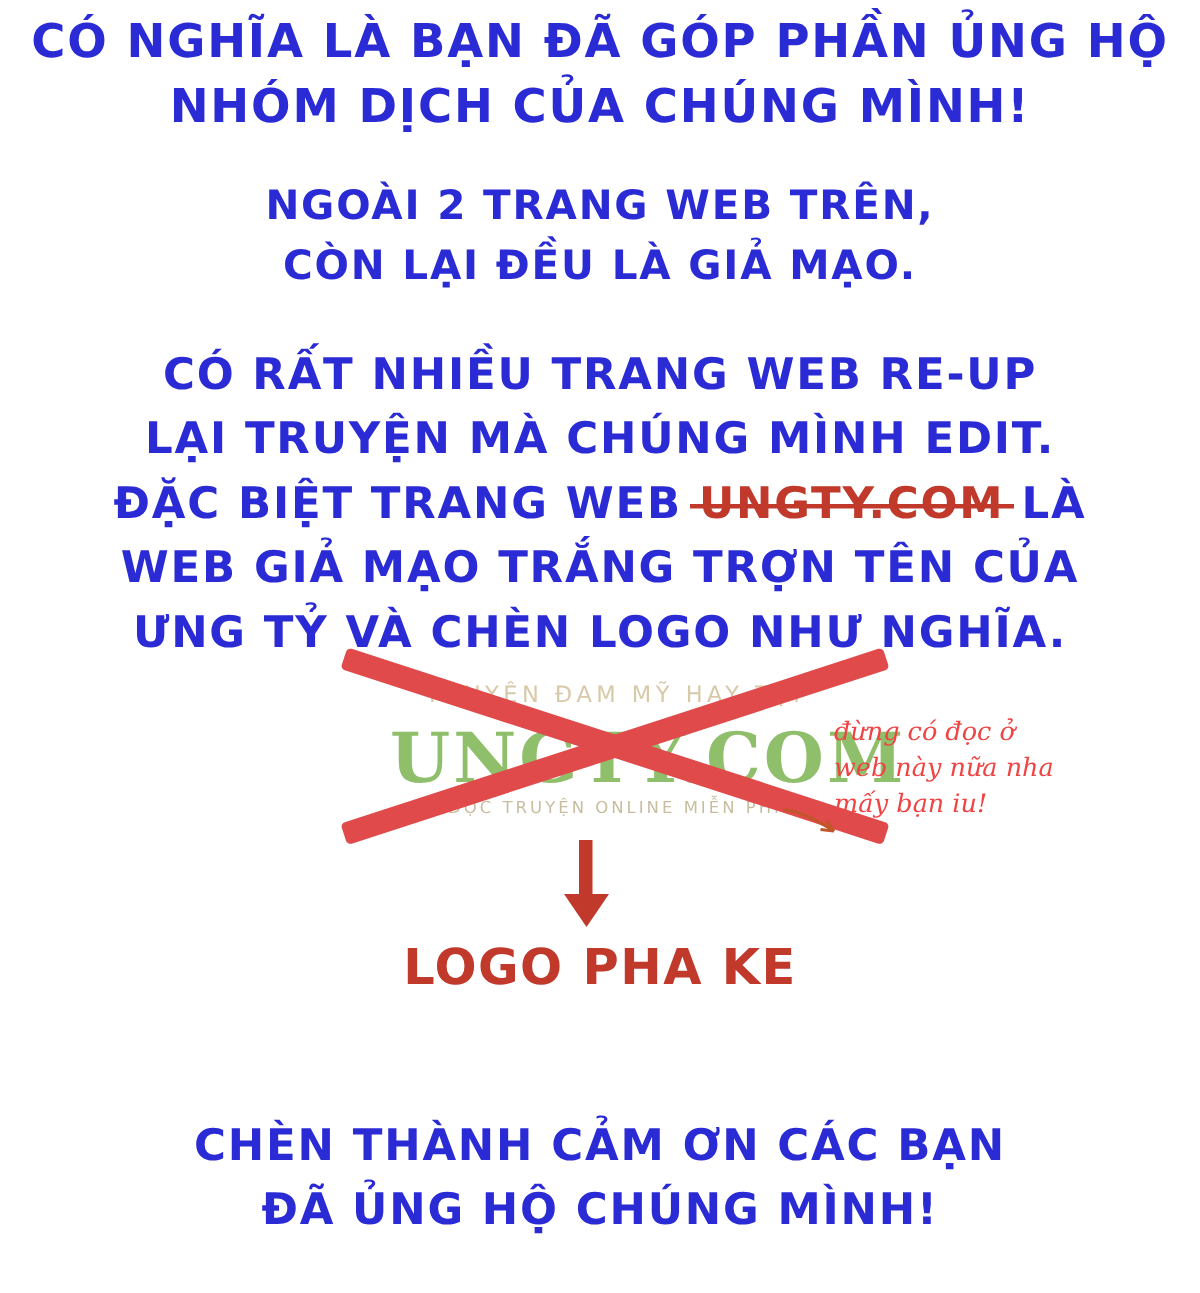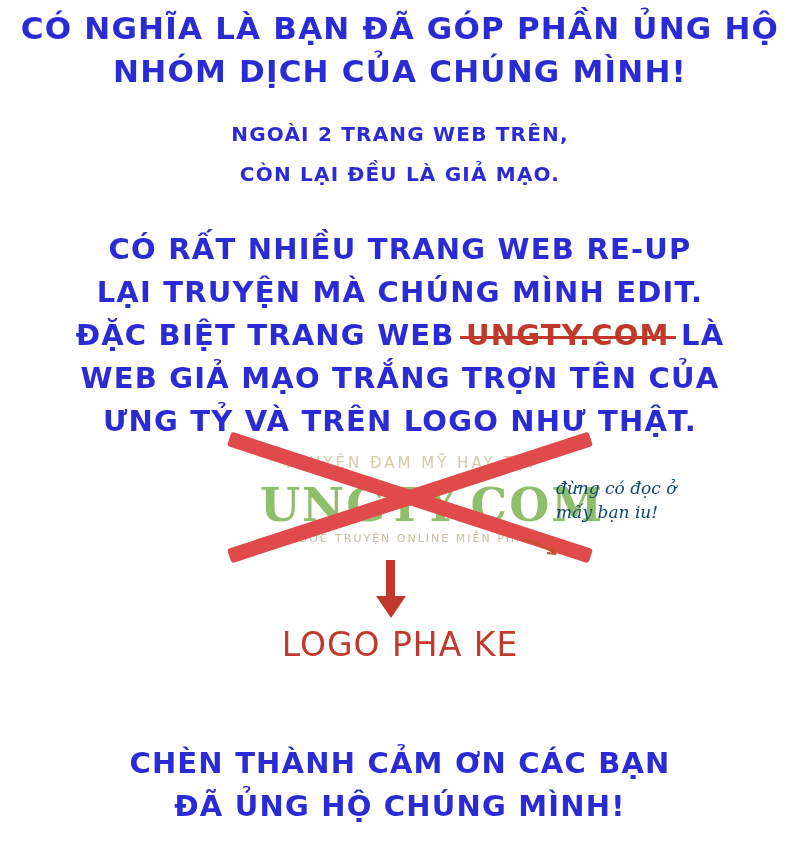--- a/index.html
+++ b/index.html
@@ -29,21 +29,21 @@
     width: 800px;
     text-align: center;
     color: #2b2bd6;
     font-family: "DejaVu Sans", sans-serif;
     font-weight: bold;
     letter-spacing: 1.2px;
     white-space: nowrap;
   }
 
   .b1 { font-size: 31px; }
-  .b2 { font-size: 20px; }
+  .b2 { font-size: 27px; }
   .b3 { font-size: 29px; }
 
   
   .strike-red {
     color: #c0392b;
     position: relative;
     display: inline-block;
   }
   .strike-red::after {
     content: "";
@@ -139,32 +139,32 @@
   }
 
   .logo-pha-ke {
     position: absolute;
     left: 0;
     top: 625px;
     width: 800px;
     text-align: center;
     color: #c0392b;
     font-family: "DejaVu Sans", sans-serif;
-    font-weight: normal;
+    font-weight: bold;
     font-size: 33px;
     letter-spacing: 1px;
   }
 
   
   .note {
     position: absolute;
     left: 556px;
     top: 476px;
     width: 180px;
-    color: #0c4a6e;
+    color: #ef4444;
     font-family: "DejaVu Serif", serif;
     font-style: italic;
     font-size: 17px;
     line-height: 24px;
   }
   .note-arrow {
     position: absolute;
     left: 520px;
     top: 536px;
     width: 40px;
@@ -181,37 +181,38 @@
 
   <div class="blue-line b2" style="top:122px;">NGOÀI 2 TRANG WEB TRÊN,</div>
   <div class="blue-line b2" style="top:162px;">CÒN LẠI ĐỀU LÀ GIẢ MẠO.</div>
 
   <div class="blue-line b3" style="top:232px;">CÓ RẤT NHIỀU TRANG WEB RE-UP</div>
   <div class="blue-line b3" style="top:275px;">LẠI TRUYỆN MÀ CHÚNG MÌNH EDIT.</div>
 
   <div class="blue-line b3" style="top:361px;">WEB GIẢ MẠO TRẮNG TRỢN TÊN CỦA</div>
 
   <div class="blue-line b3" style="top:318px;"><span>ĐẶC BIỆT TRANG WEB </span><span class="strike-red">UNGTY.COM</span><span> LÀ</span></div>
-  <div class="blue-line b3" style="top:404px;">ƯNG TỶ VÀ TRÊN LOGO NHƯ THẬT.</div>
+  <div class="blue-line b3" style="top:404px;">ƯNG TỶ VÀ CHÈN LOGO NHƯ NGHĨA.</div>
 
   <div class="logo-area">
     <div class="logo-top-text">TRUYỆN ĐAM MỸ HAY TẠI</div>
     <div class="logo-main-text">UNGTY.COM</div>
     <div class="logo-sub-text">ĐỌC TRUYỆN ONLINE MIỄN PHÍ</div>
   </div>
 
   <div class="x-stroke x1"></div>
   <div class="x-stroke x2"></div>
 
   <svg class="note-arrow" viewBox="0 0 40 24">
     <path d="M2,4 C14,4 26,12 36,18" stroke="#c0562a" stroke-width="2" fill="none"></path>
     <path d="M36,18 L27,17 M36,18 L31,11" stroke="#c0562a" stroke-width="2" fill="none"></path>
   </svg>
   <div class="note">
     <div>đừng có đọc ở</div>
+    <div>web này nữa nha</div>
     <div>mấy bạn iu!</div>
   </div>
 
   <div class="arrow-shaft"></div>
   <div class="arrow-head"></div>
 
   <div class="logo-pha-ke">LOGO PHA KE</div>
 
   <div class="blue-line b3" style="top:746px;">CHÈN THÀNH CẢM ƠN CÁC BẠN</div>
   <div class="blue-line b3" style="top:789px;">ĐÃ ỦNG HỘ CHÚNG MÌNH!</div>

